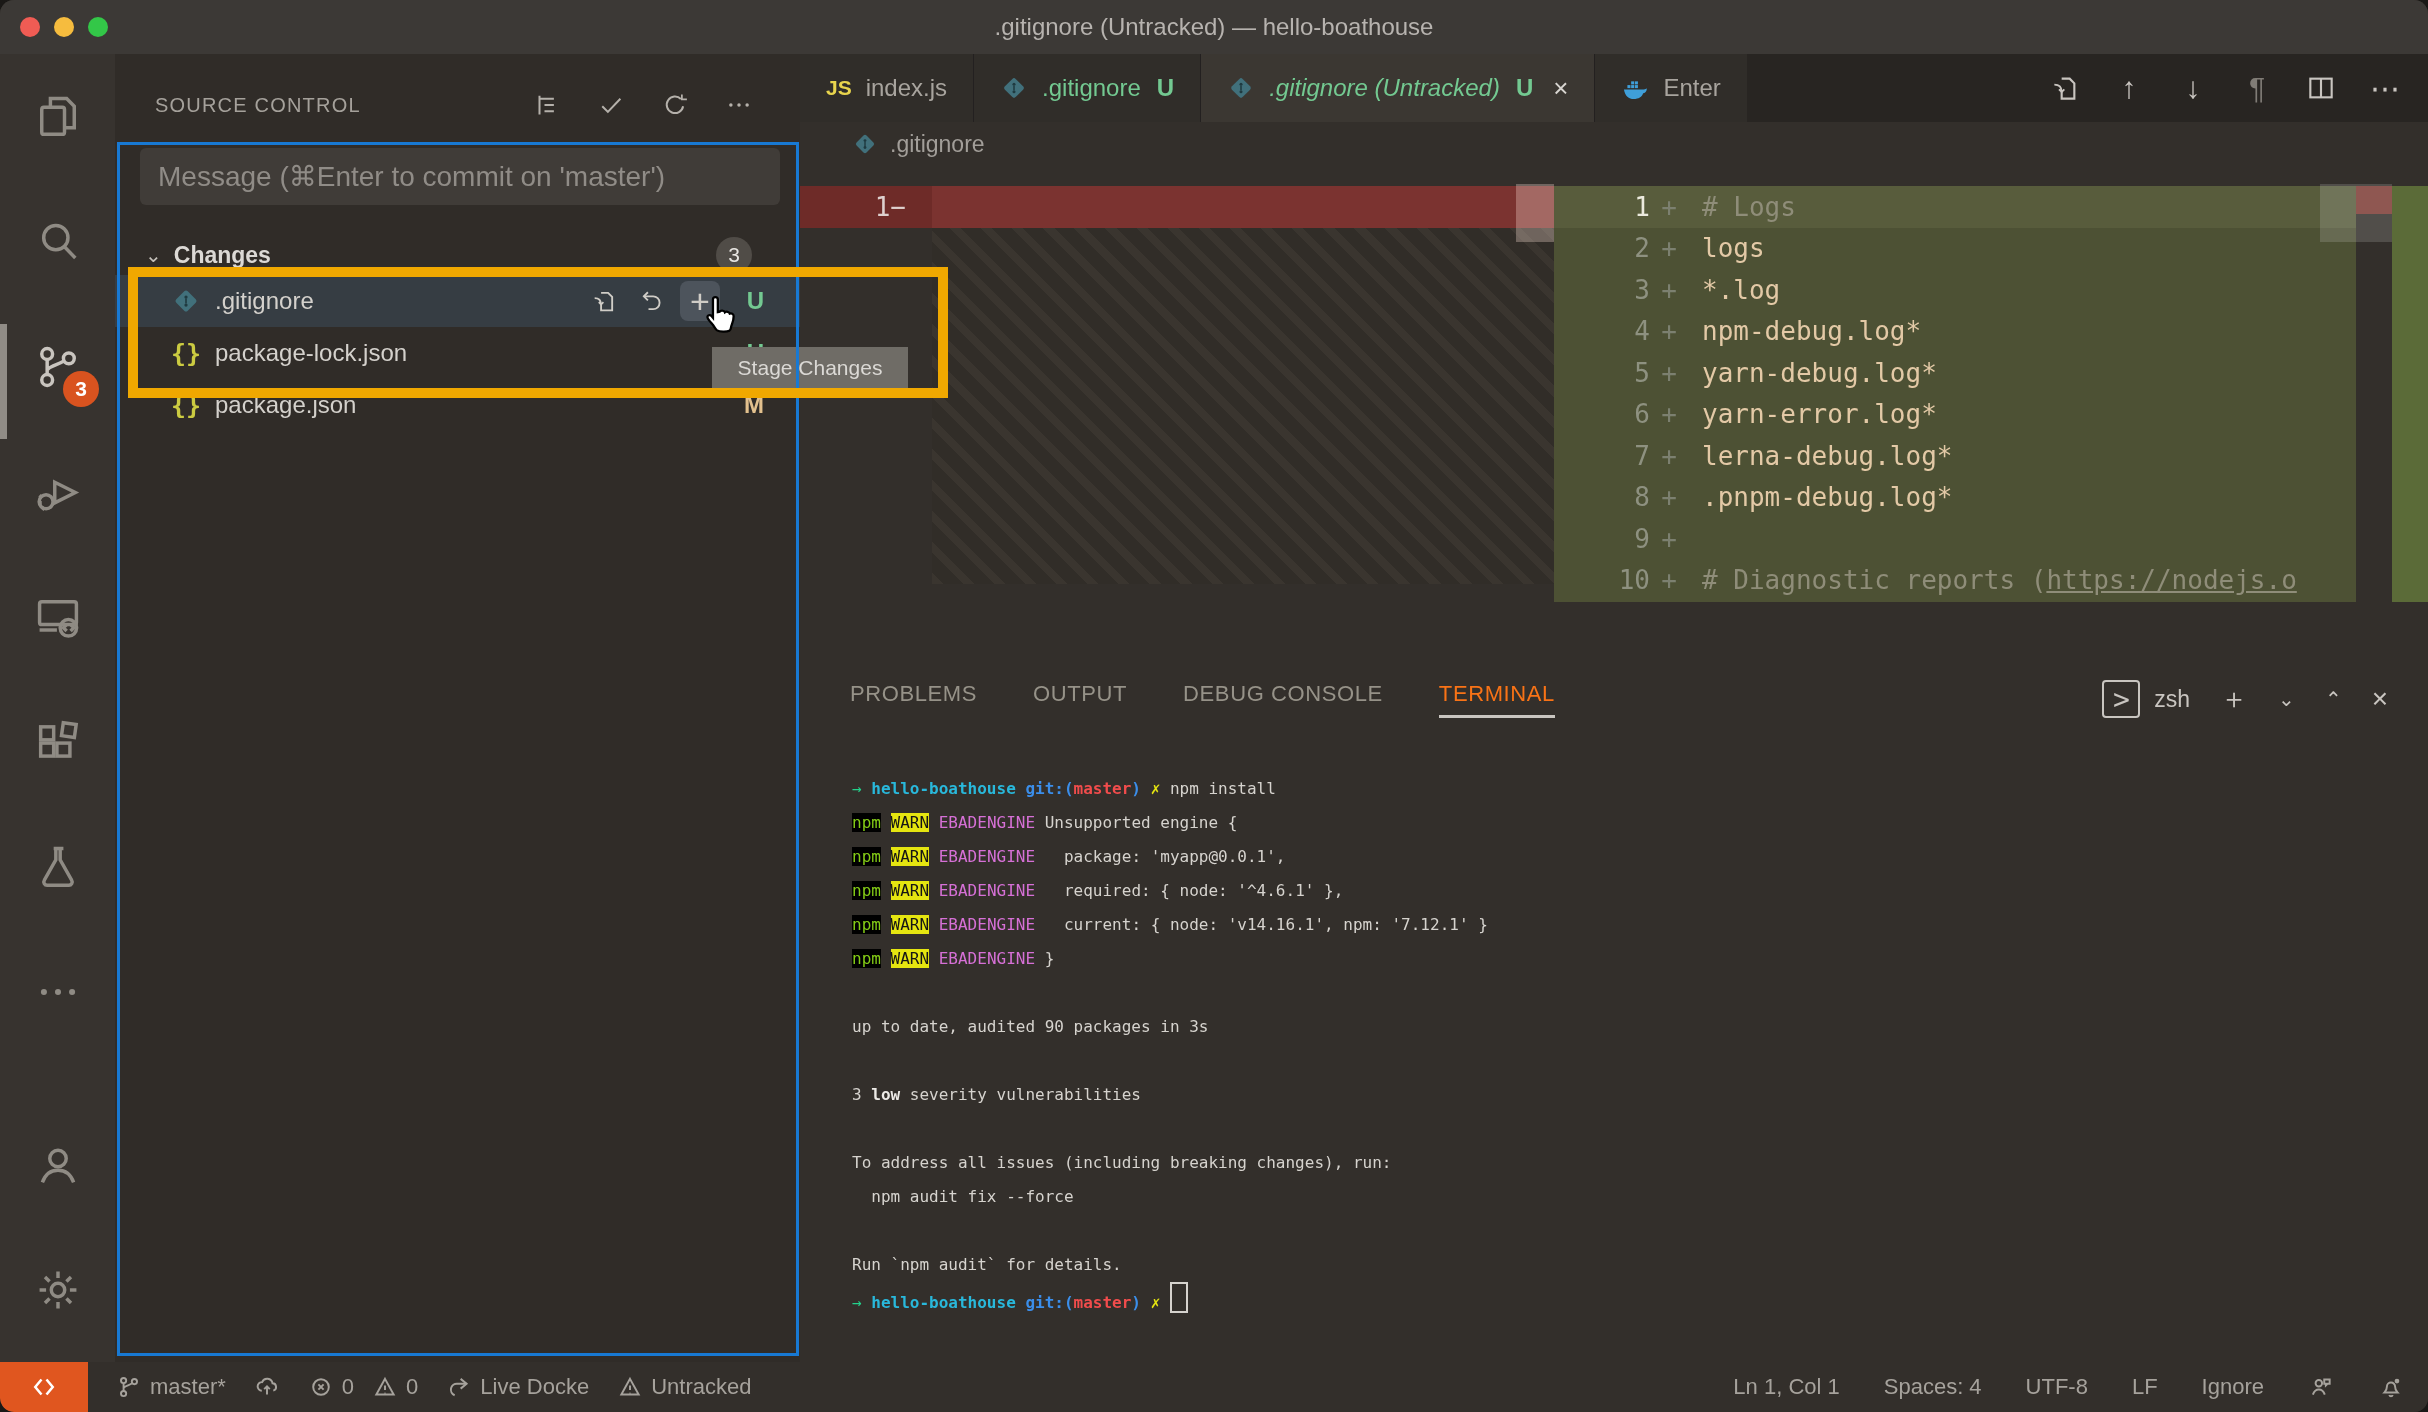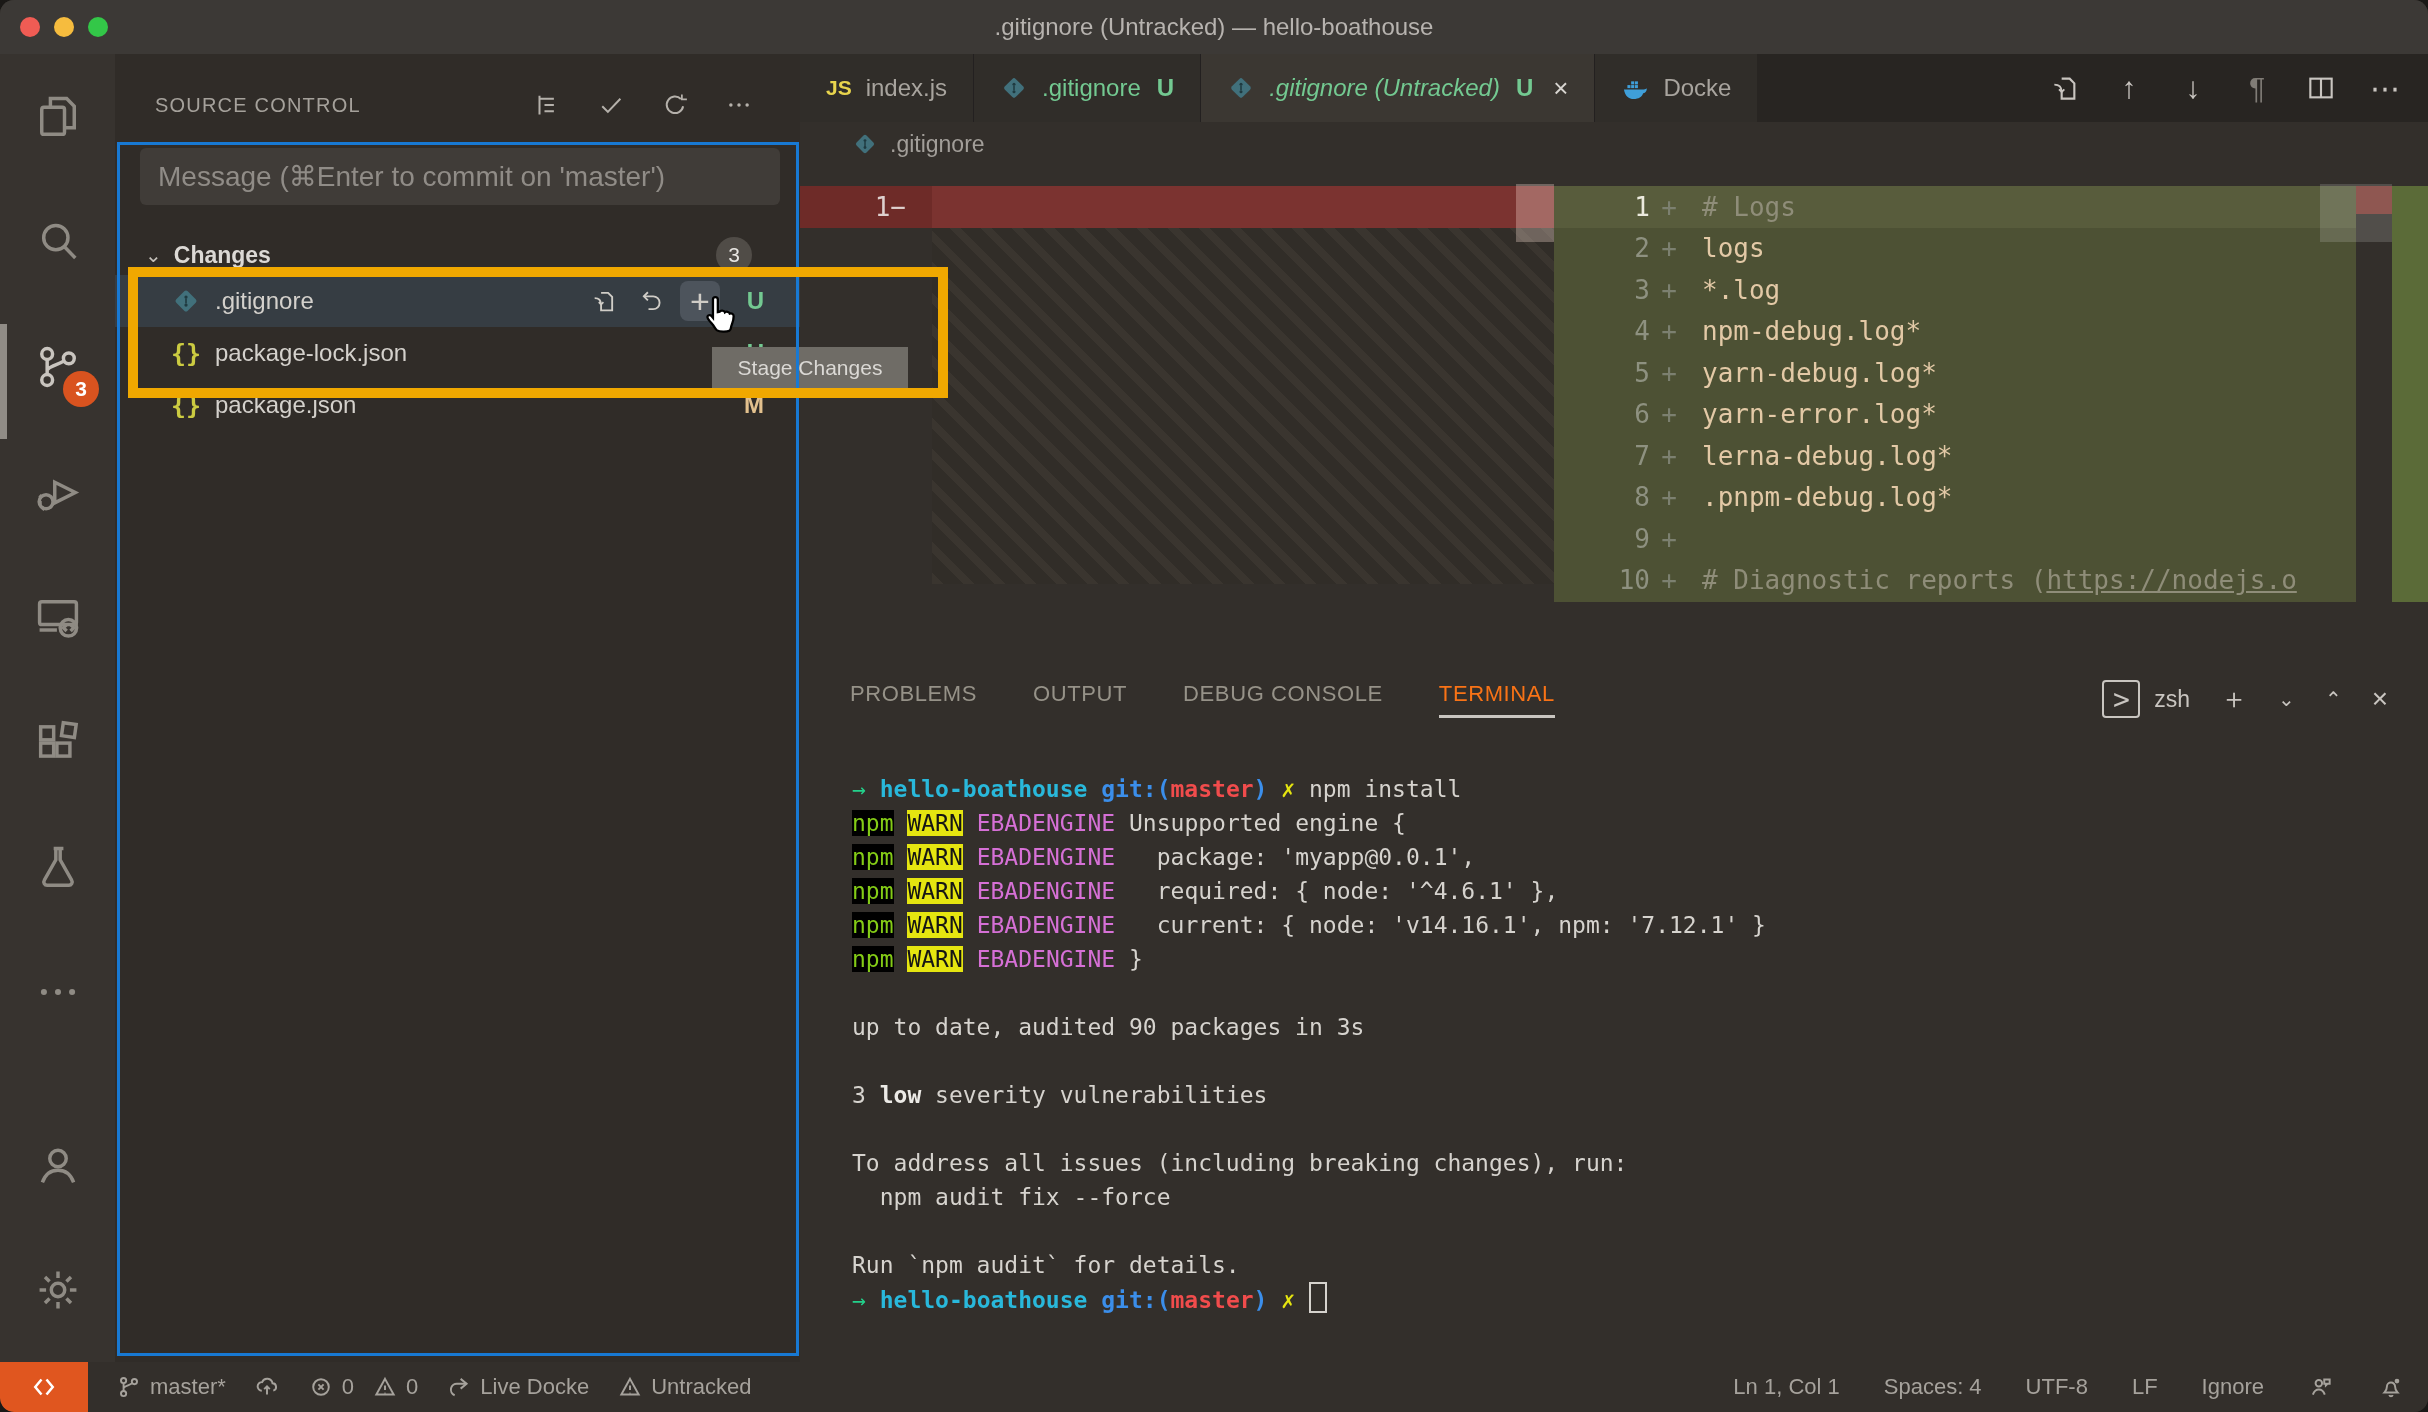--- a/index.html
+++ b/index.html
@@ -97,21 +97,21 @@
   #panel{left:800px;top:668px;width:1543px;height:722px;background:#332f2b;}
   #panel-header{position:absolute;left:0;top:0;width:1628px;height:62px;display:flex;align-items:center;}
   #panel-tabs{display:flex;margin-left:50px;gap:56px;}
   .ptab{position:relative;font-size:22px;letter-spacing:0.6px;color:#969288;padding-bottom:8px;}
   .ptab.active{color:#f97316;border-bottom:3px solid #c9c5c0;}
   #panel-controls{position:absolute;right:40px;display:flex;align-items:center;gap:30px;color:#c9c5c0;}
   #panel-controls .pc{display:flex;align-items:center;justify-content:center;font-size:28px;}
   #term-icon{width:34px;height:34px;border:2px solid #c9c5c0;border-radius:4px;display:flex;align-items:center;
       justify-content:center;font-size:20px;font-family:"DejaVu Sans Mono",monospace;}
   #shell-label{font-size:23px;margin-left:-16px;}
-  #terminal{position:absolute;left:52px;top:104px;font-family:"DejaVu Sans Mono",monospace;font-size:23px;
+  #terminal{position:absolute;left:52px;top:104px;font-family:"DejaVu Sans Mono",monospace;font-size:16px;
       line-height:34px;white-space:pre;}
   .t-fg{color:#d6d3ce;} .t-g{color:#23d18b;} .t-c{color:#29b8db;font-weight:bold;}
   .t-b{color:#3b8eea;font-weight:bold;} .t-r{color:#f14c4c;font-weight:bold;}
   .t-y{color:#e5e510;} .t-m{color:#d670d6;} .t-bold{font-weight:bold;color:#eceae6;}
   .t-npmtag{background:#000;color:#84cc16;} .t-warntag{background:#e5e510;color:#151515;}
   .t-cursor{display:inline-block;width:14px;height:27px;border:2px solid #d6d3ce;vertical-align:-5px;}
   
   #statusbar{left:0;top:1362px;width:2428px;height:50px;background:#332f2b;display:flex;align-items:center;
       color:#a6a29c;font-size:22px;}
   #remote-ind{width:88px;height:50px;display:flex;align-items:center;justify-content:center;color:#fff;}
@@ -368,21 +368,21 @@
               <svg class="svgic" viewBox="0 0 24 24" fill="#3f9fd9">
                 <rect x="5.5" y="9.5" width="2.6" height="2.6"></rect>
                 <rect x="8.7" y="9.5" width="2.6" height="2.6"></rect>
                 <rect x="11.9" y="9.5" width="2.6" height="2.6"></rect>
                 <rect x="8.7" y="6.3" width="2.6" height="2.6"></rect>
                 <rect x="11.9" y="6.3" width="2.6" height="2.6"></rect>
                 <path d="M2.5 13.2h17.2c1 0 1.8-.4 2.3-1 .3.8-.2 4-3 4.4-1 3.2-4 4.9-8 4.9-4.4 0-7.5-2.6-8.5-8.3z"></path>
               </svg>
             </span>
           </span>
-          <span class="tlabel">Docke</span>
+          <span class="tlabel">Enter</span>
         </div>
       </div>
     <div id="editor-actions">
         <span class="ea">
           <svg class="svgic" viewBox="0 0 24 24" fill="none" stroke="currentColor" stroke-width="1.6">
             <path d="M9.5 5h6l3.5 3.5V20h-9.5v-5"></path>
             <path d="M4 9.5c3.5 0 5.5 1.8 5.5 5.5M7.5 13l2 2 2-2" stroke-width="1.4"></path>
           </svg>
         </span>
         <span class="ea">↑</span>

